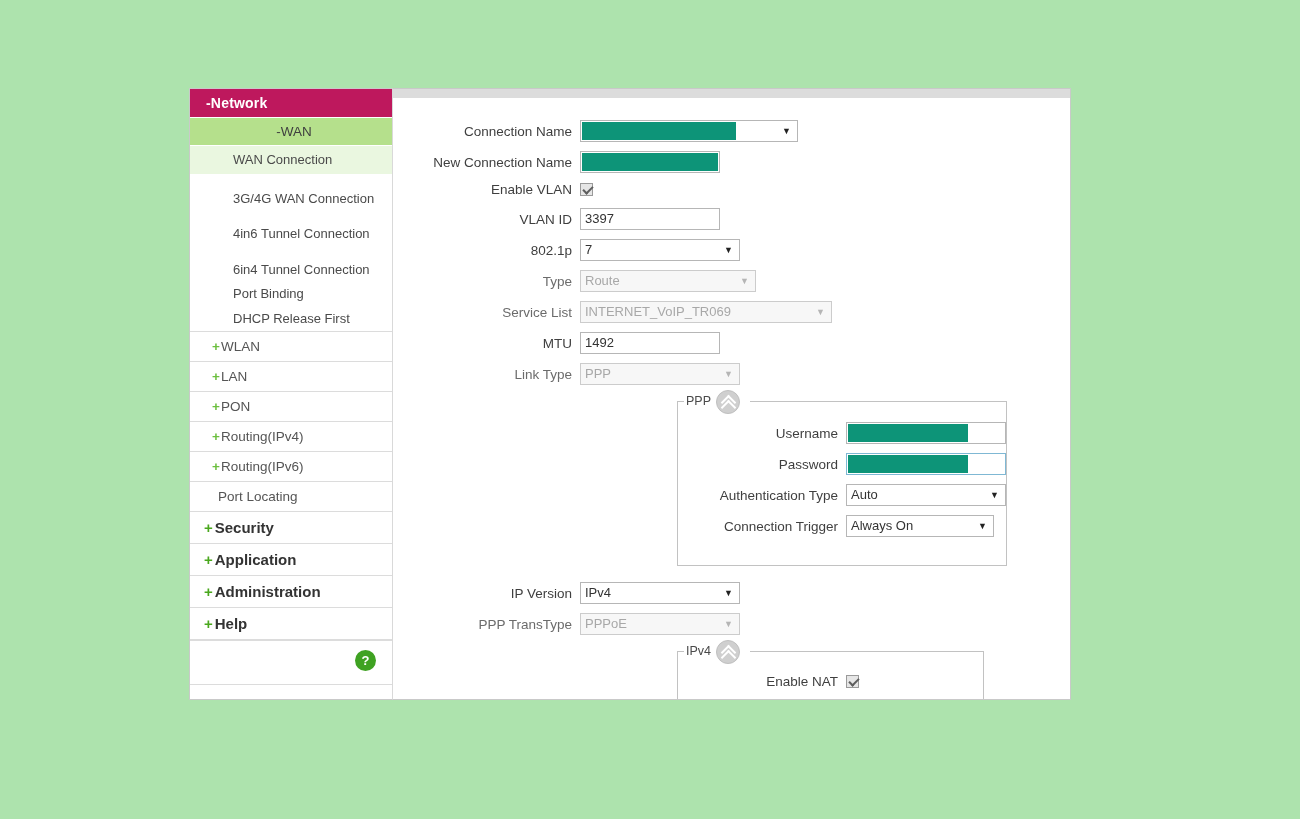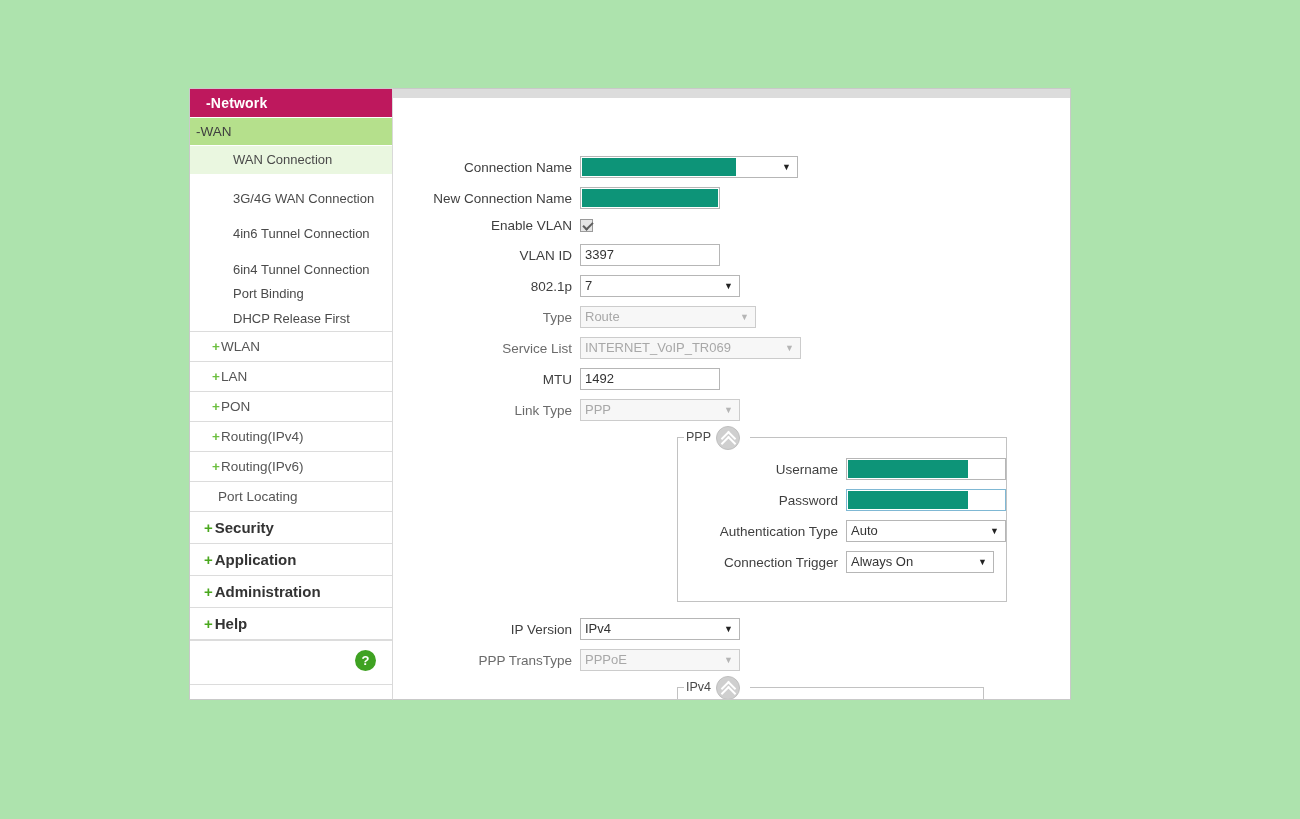--- a/index.html
+++ b/index.html
@@ -44,20 +44,21 @@
     padding: 6px 0 6px 16px;
     letter-spacing: .2px;
     border-bottom: 1px solid #ffffff;
   }
   .nav-sub {
     background: #b5e08c;
     color: #3f3f3f;
     font-size: 13.5px;
     padding: 6px 0 6px 6px;
     border-bottom: 1px solid #ffffff;
+    text-align: center;
   }
   .nav-leaf {
     color: #4a4a4a;
     font-size: 13px;
     padding: 16px 8px 2px 43px;
     line-height: 1.36;
   }
   .nav-leaf.active {
     background: #eaf7e0;
     padding-top: 5px;
@@ -111,21 +112,20 @@
 
   
   #content {
     flex: 1 1 auto;
     background: #ffffff;
     border: 1px solid #c9c9c9;
     border-left: 1px solid #d9d9d9;
     display: flex;
     flex-direction: column;
     overflow: hidden;
-    gap: 36px;
   }
   .content-topbar {
     height: 9px;
     background: #dcdcdc;
     flex: 0 0 9px;
   }
   .content-body {
     flex: 1 1 auto;
     padding: 22px 0 0 0;
     position: relative;
@@ -348,21 +348,21 @@
       <div class="row">
         <div class="lbl dim">Type</div>
         <div class="ctl sel disabled" style="width:176px;">
           <span>Route</span>
           <span class="caret">▼</span>
         </div>
       </div>
 
       <div class="row">
         <div class="lbl dim">Service List</div>
-        <div class="ctl sel disabled" style="width:221px;">
+        <div class="ctl sel disabled" style="width:252px;">
           <span>INTERNET_VoIP_TR069</span>
           <span class="caret">▼</span>
         </div>
       </div>
 
       <div class="row">
         <div class="lbl">MTU</div>
         <div class="ctl" style="width:140px;">1492</div>
       </div>
 

